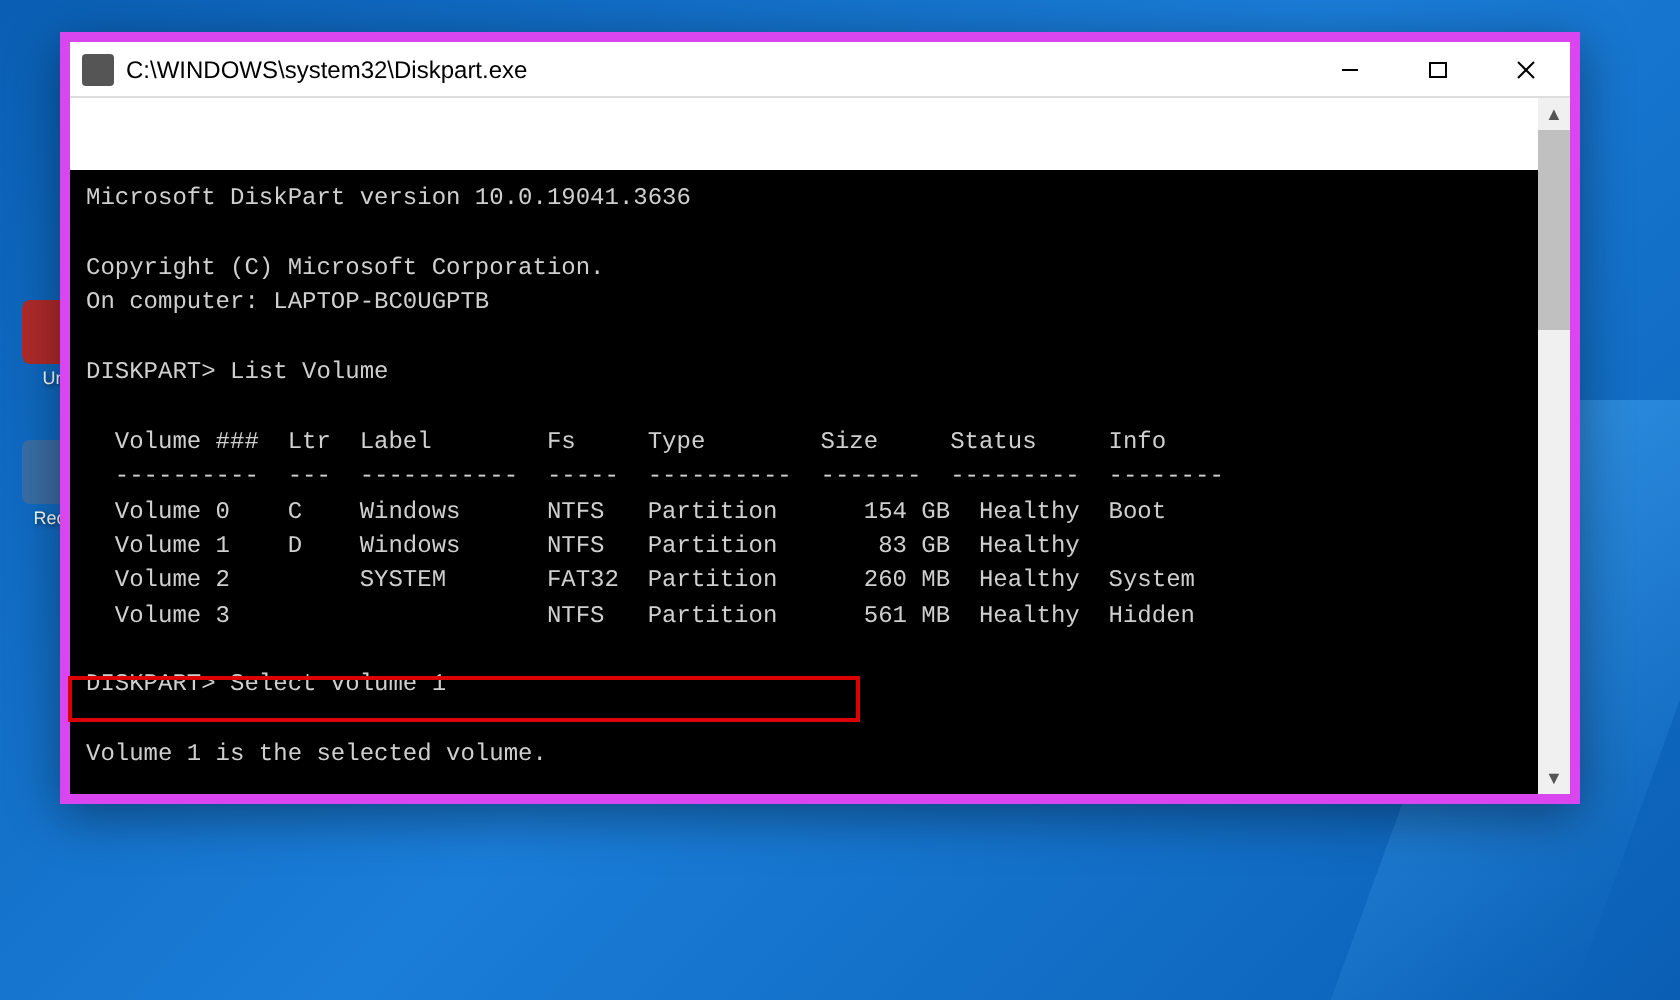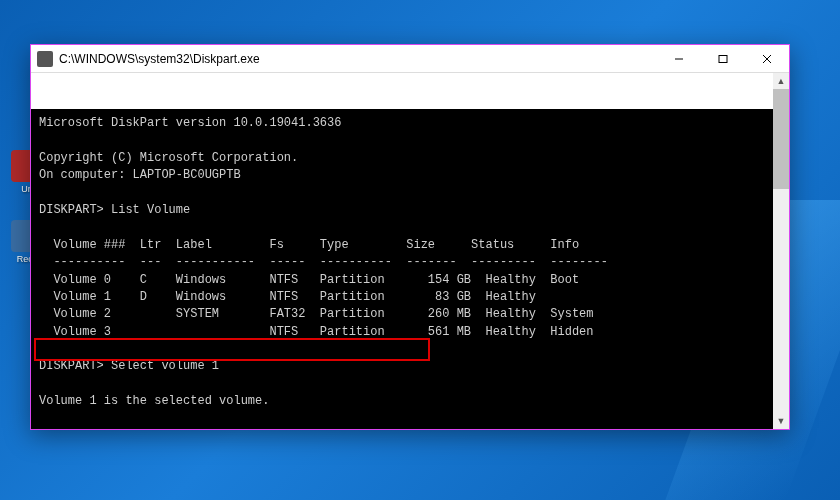--- a/index.html
+++ b/index.html
@@ -36,25 +36,25 @@
     margin: 0 auto 2px;
     border-radius: 4px;
   }
   .icon1 { top: 150px; }
   .icon1 .icon-img { background: #b02a2a; }
   .icon2 { top: 220px; }
   .icon2 .icon-img { background: #3a6ea5; }
   .window {
     position: absolute;
     left: 30px;
-    top: 44px;
+    top: 16px;
     width: 760px;
     height: 386px;
     background: #fff;
-    border: 1px solid #d946ef;
+    border: 5px solid #d946ef;
     box-shadow: 0 6px 24px rgba(0,0,0,0.4);
     display: flex;
     flex-direction: column;
   }
   .titlebar {
     height: 28px;
     background: #fff;
     display: flex;
     align-items: center;
     border-bottom: 1px solid #ddd;

